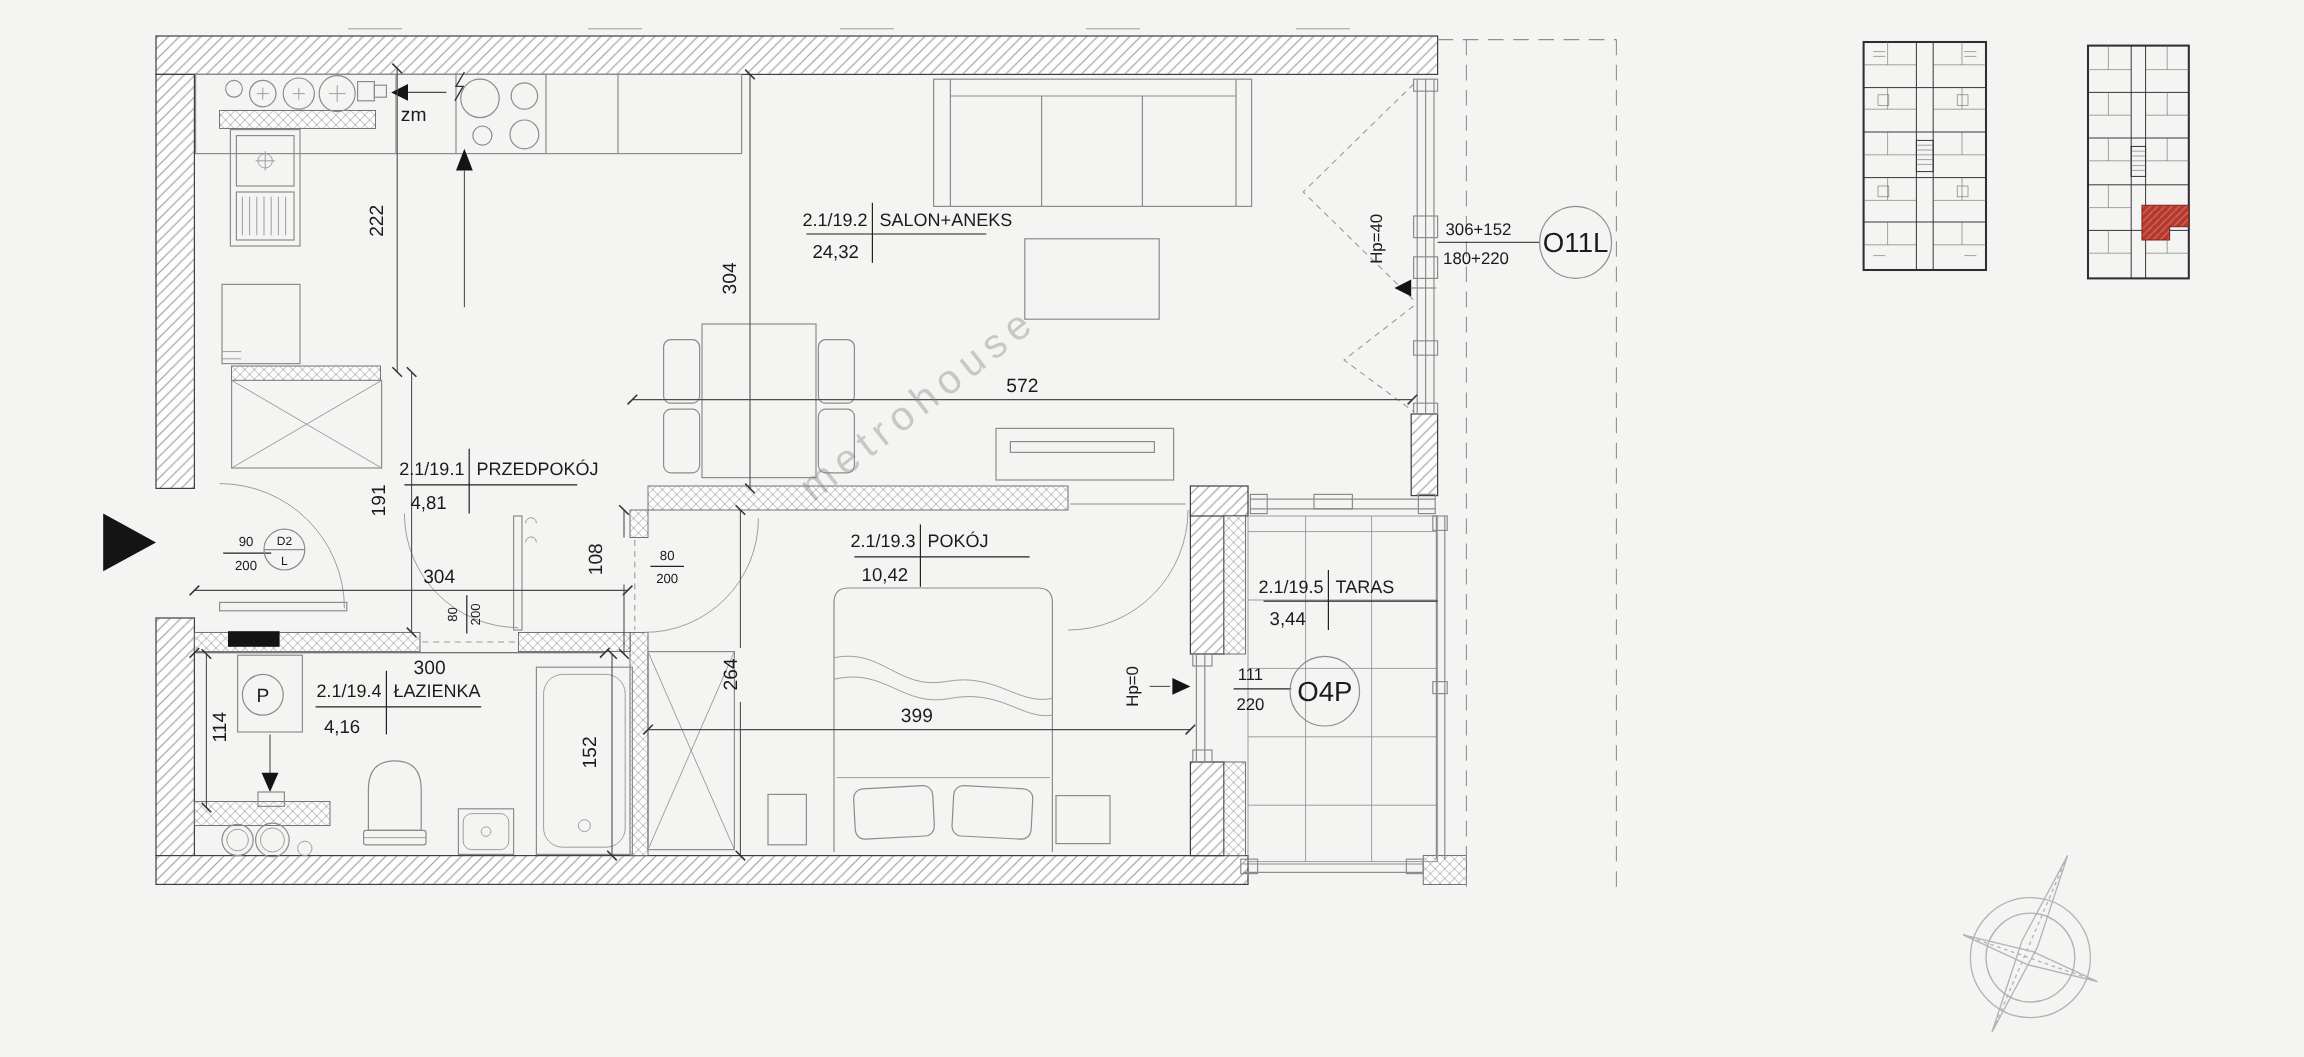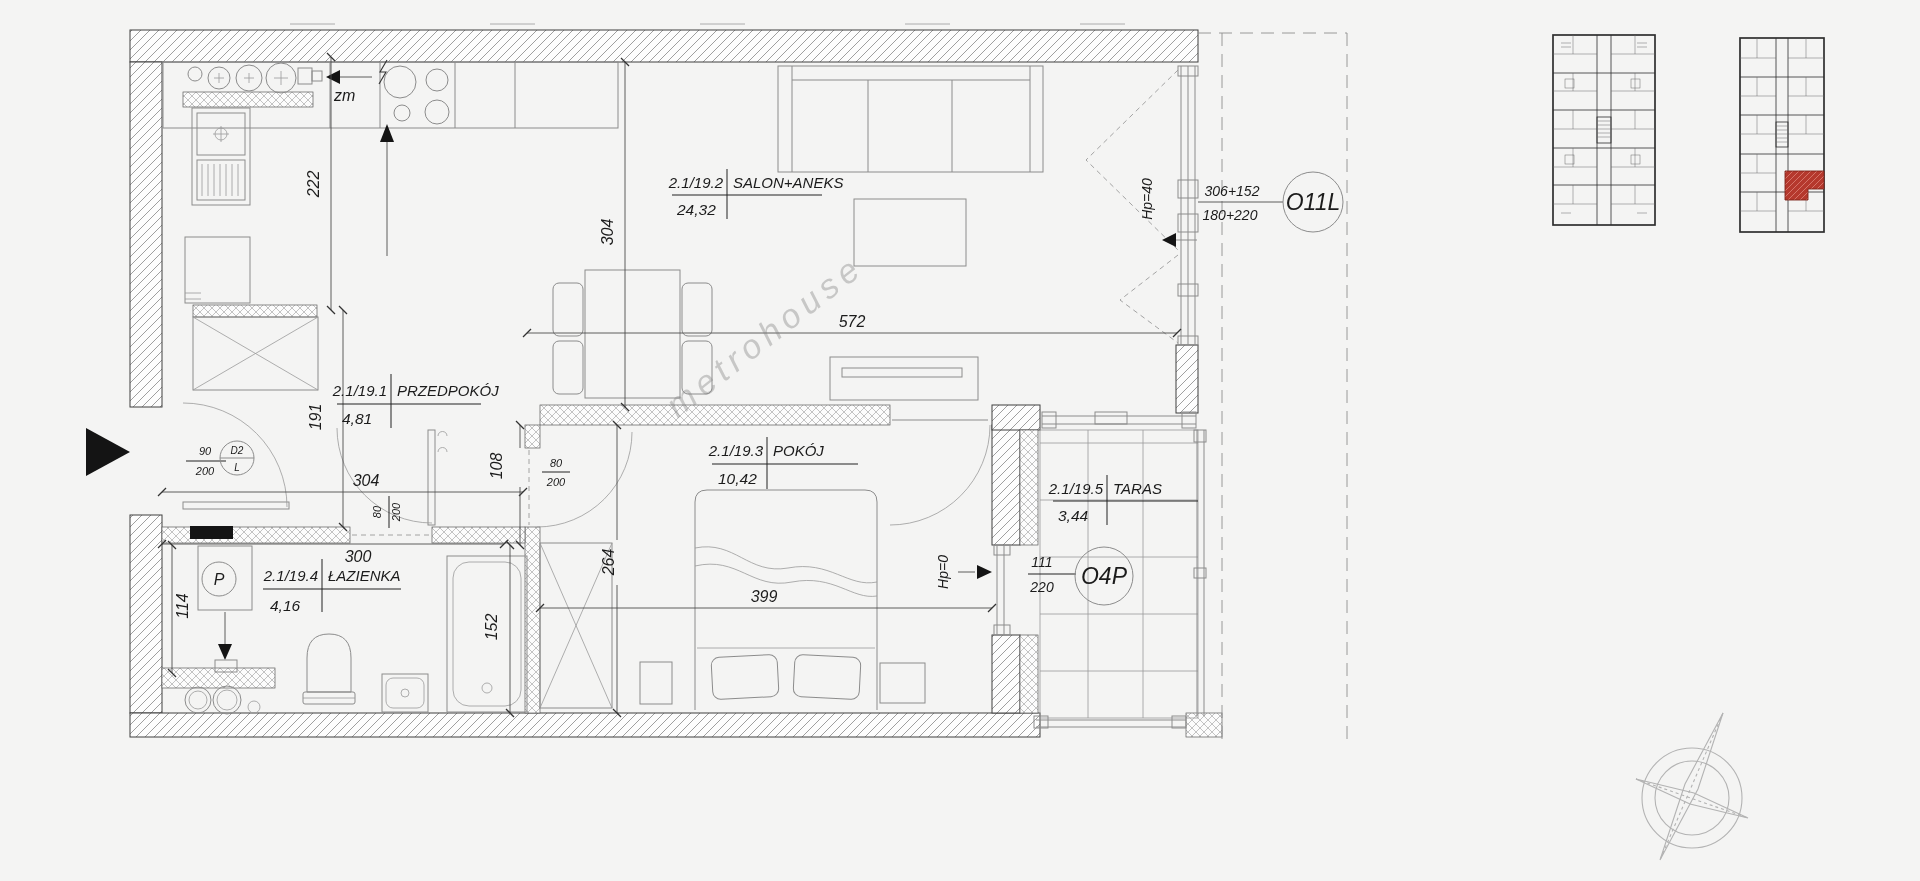--- a/index.html
+++ b/index.html
@@ -1,16 +1,16 @@
 <!DOCTYPE html>
 <html><head>
 <meta charset="utf-8">
 <style>
   html,body{margin:0;padding:0;background:#e9e9e8;font-family:"Liberation Sans",sans-serif;}
-  #stage{position:relative;width:1920px;height:881px;background:#f4f4f3;overflow:hidden;font-style:italic;}
+  #stage{position:relative;width:1920px;height:881px;background:#f4f4f3;overflow:hidden;}
   svg{position:absolute;left:0;top:0;}
   text{fill:#1b1b1b;font-family:"Liberation Sans",sans-serif;}
   .dim{font-size:16px;}
   .dim-sm{font-size:11px;}
   .dim-xs{font-size:10px;}
   .med{font-size:14px;}
   .room-code,.room-name{font-size:15px;}
   .area{font-size:15.5px;}
   .circ{font-size:23px;}
   .wm{font-size:34px;letter-spacing:6px;fill:#7f7f7f;opacity:.38;}

